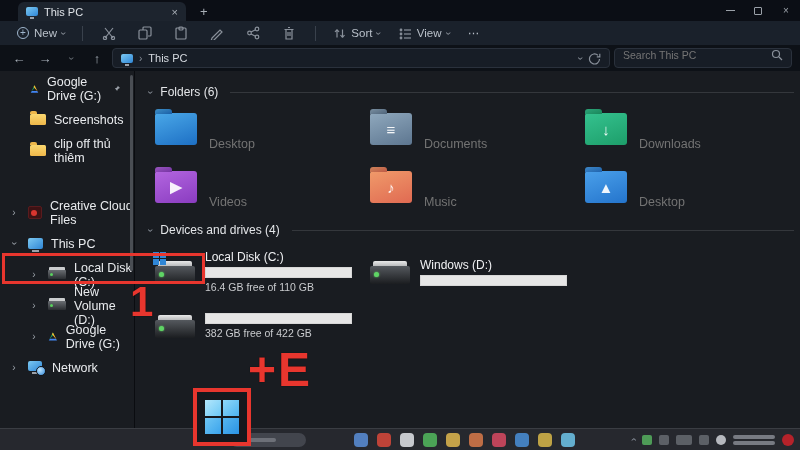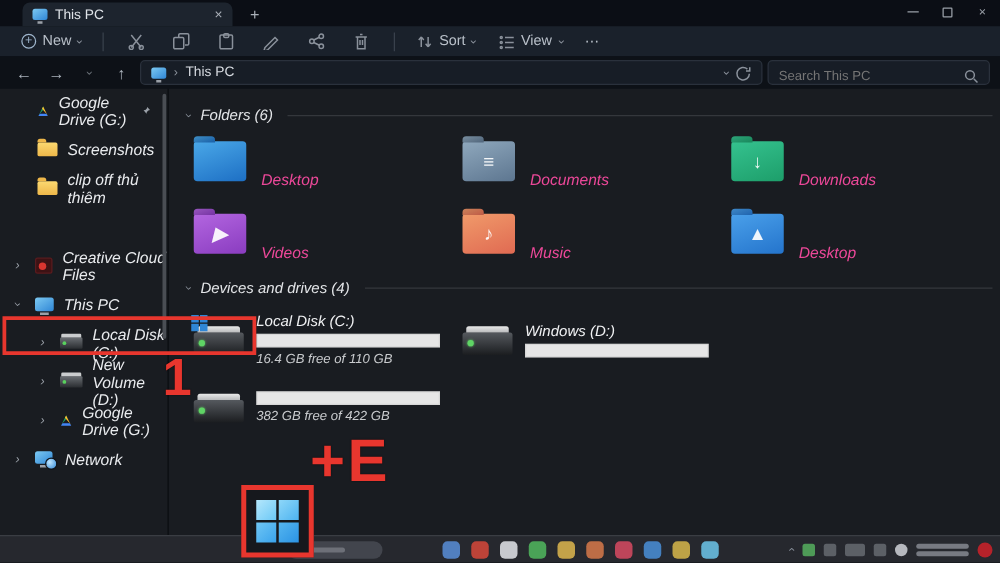--- a/index.html
+++ b/index.html
@@ -32,26 +32,26 @@
 
   
   .addressrow { height:26px; background:#0d1117; display:flex; align-items:center; padding:0 8px; gap:4px; }
   .navbtn { color:#aab2bb; font-size:13px; width:22px; text-align:center; }
   .navbtn.dim { color:#6a7178; font-size:10px; }
   .addrbox { flex:1; height:20px; background:#171d26; border:1px solid #2a313c; border-radius:4px;
              display:flex; align-items:center; padding:0 8px; gap:6px; font-size:11px; color:#d6dae0; }
   .addrbox .spacer { flex:1; }
   .crumb-sep { color:#8a919b; font-size:10px; }
   .searchbox { width:178px; height:20px; background:#171d26; border:1px solid #2a313c; border-radius:4px;
-               display:flex; align-items:flex-end; padding:0 8px; }
+               display:flex; align-items:flex-start; padding:0 8px; }
   .searchbox input { flex:1; background:transparent; border:none; outline:none; color:#9aa1aa; font-size:10.5px;
                      font-family:"Liberation Sans", sans-serif; }
 
   
-  .bodywrap { display:flex; height:358px; background:#191c21; position:relative;font-style:italic; }
+  .bodywrap { display:flex; height:358px; background:#191c21; position:relative; }
   .sidebar { width:212px; padding-top:2px; position:relative; }
   .sep-v { width:1px; background:#0a0c10; }
   .main { flex:1; padding:14px 6px 0 14px; position:relative; }
 
   
   .srow { height:31px; display:flex; align-items:center; font-size:12.5px; color:#e9ebee; padding-left:8px; gap:8px; position:relative; }
   .srow .tchev { width:12px; color:#9aa0a8; font-size:10px; text-align:center; flex:none; }
   .srow.child { padding-left:28px; }
   .srow.pinned { padding-left:30px; }
   .sgap { height:31px; }
@@ -76,21 +76,21 @@
   
   .secheader { display:flex; align-items:center; gap:8px; font-size:12px; color:#e3e5e8; margin-bottom:8px; }
   .secheader .rule { flex:1; height:1px; background:#34373c; margin-left:4px; }
   .foldergrid { display:grid; grid-template-columns:215px 215px 215px; row-gap:14px; margin-bottom:14px; }
   .ftile { display:flex; align-items:center; gap:12px; height:44px; padding-left:6px; }
   .bigfolder { width:42px; height:32px; border-radius:3px; position:relative; flex:none; }
   .bigfolder::before { content:""; position:absolute; top:-4px; left:0; width:17px; height:5px; border-radius:3px 3px 0 0;
                        background:inherit; filter:brightness(.85); }
   .emblem { position:absolute; inset:0; display:flex; align-items:center; justify-content:center;
             color:rgba(255,255,255,.92); font-size:15px; font-weight:bold; }
-  .ftile .flabel { font-size:12.5px; color:#ec4899;margin-top:29px; }
+  .ftile .flabel { font-size:12.5px; color:#737373;margin-top:29px; }
 
   .drivegrid { display:grid; grid-template-columns:215px 218px; row-gap:10px; }
   .dtile { display:flex; align-items:center; gap:10px; padding:5px 6px; position:relative; border-radius:2px; }
   .dtile.selected { background:#6f6f6fb0; outline:3px solid #e8362e; }
   .hdd { width:40px; height:18px; background:linear-gradient(#55595e,#1b1d20); border-radius:2px; position:relative; flex:none; margin-top:6px; }
   .hdd::before { content:""; position:absolute; top:-5px; left:3px; right:3px; height:5px;
                  background:linear-gradient(#e9e9e9,#b9babc); border-radius:2px 2px 0 0; }
   .hdd::after { content:""; position:absolute; left:4px; top:6px; width:5px; height:5px; background:#5fd465; border-radius:50%;
                 box-shadow:0 0 2px #5fd465; }
   .winflag { position:absolute; top:-14px; left:-2px; width:13px; height:13px; display:grid;

